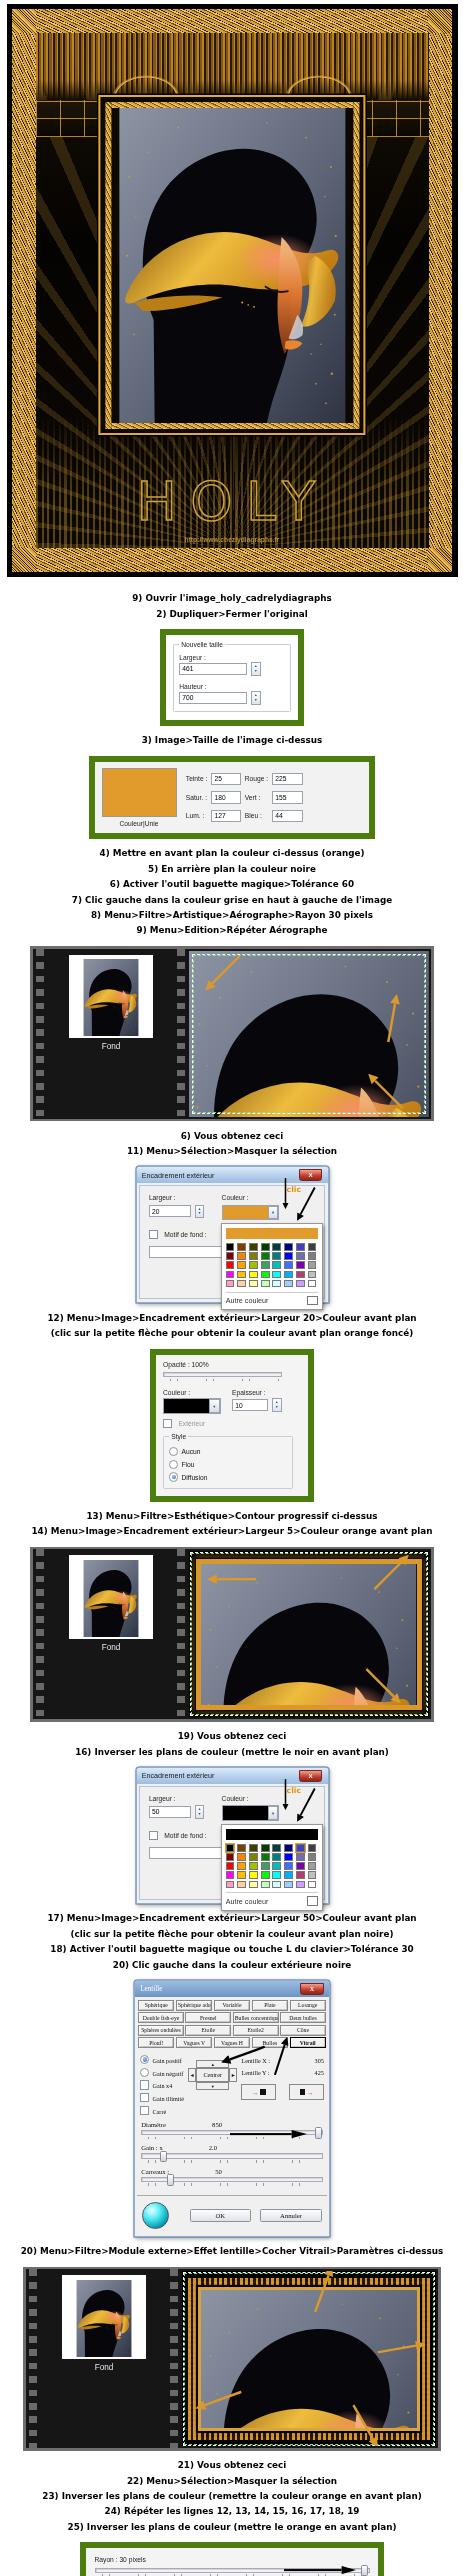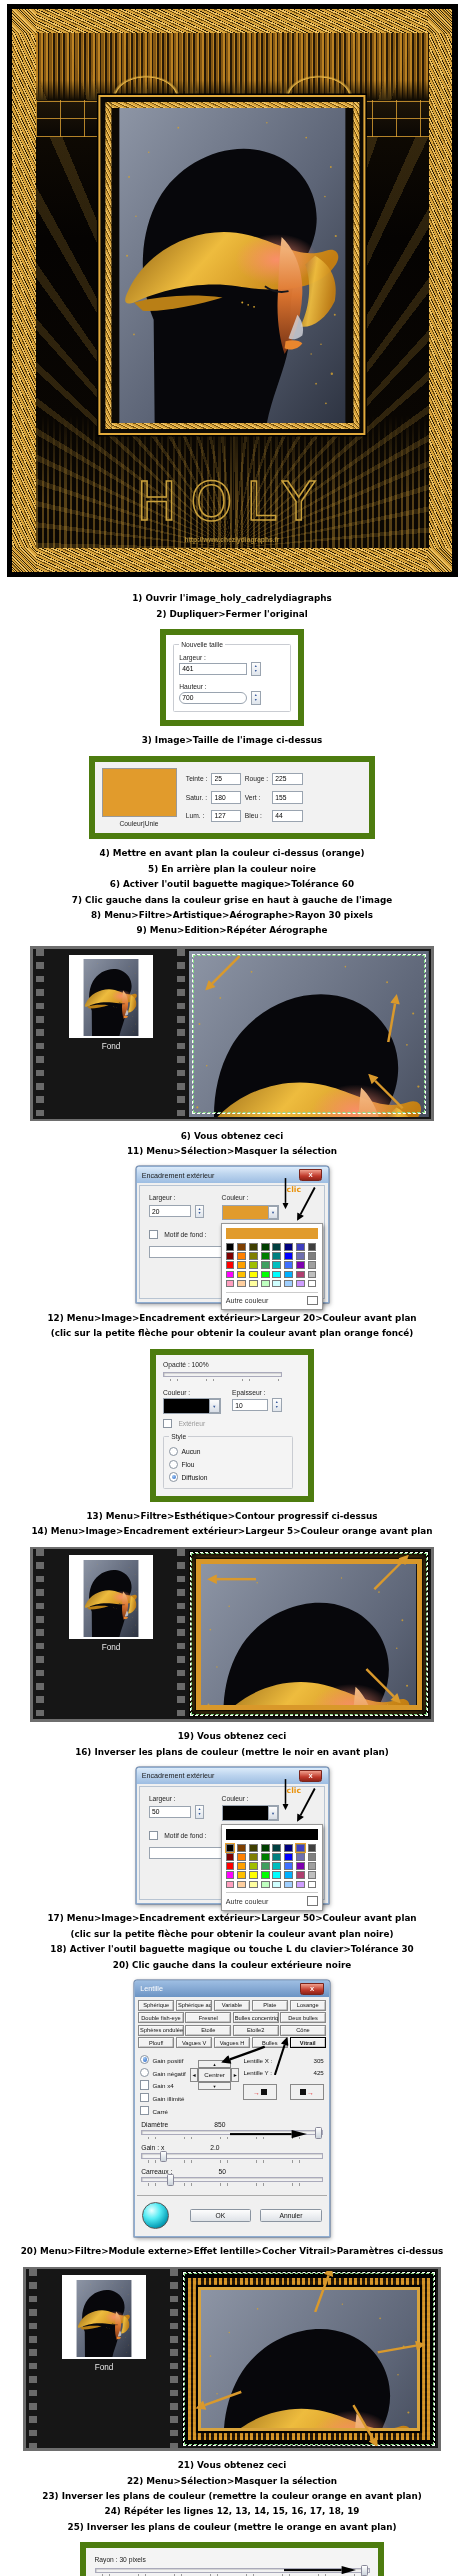--- a/index.html
+++ b/index.html
@@ -218,38 +218,38 @@
         </div>
       </div>
       <svg class="aw-holy" viewBox="0 0 760 120">
         <text x="50%" y="92" text-anchor="middle">HOLY</text>
       </svg>
       <div class="aw-watermark">http://www.chezlydiagraphs.fr</div>
     </div>
   </div>
 
   <div class="step-block">
-      <div class="step-line">1) Ouvrir l'image_holy_cadrelydiagraphs</div>
+      <div class="step-line">9) Ouvrir l'image_holy_cadrelydiagraphs</div>
       <div class="step-line">2) Dupliquer&gt;Fermer l'original</div>
     </div>
 
   <div class="panel" style="width:118px;padding:5.2px 7.2px 8.2px;">
     <fieldset>
       <legend>Nouvelle taille</legend>
       <div class="lbl" style="margin:3.1px 0 1.5px;">Largeur :</div>
       <div class="row">
         <input class="tb" style="width: 62px;" value="461">
         <span class="spin">
             <i>▲</i>
             <i>▼</i>
           </span>
       </div>
       <div class="lbl" style="margin:7.2px 0 1.5px;">Hauteur :</div>
       <div class="row" style="margin-bottom:3.1px;">
-        <input class="tb" style="width: 62px; border-radius: 6px;" value="700">
+        <input class="tb" style="width: 62px;" value="700">
         <span class="spin">
             <i>▲</i>
             <i>▼</i>
           </span>
       </div>
     </fieldset>
   </div>
 
   <div class="step-block">
       <div class="step-line">3) Image&gt;Taille de l'image ci-dessus</div>
@@ -581,21 +581,21 @@
     </div>
   </div>
 
   <div class="step-block">
       <div class="step-line">17) Menu&gt;Image&gt;Encadrement extérieur&gt;Largeur 50&gt;Couleur avant plan</div>
       <div class="step-line">(clic sur la petite flèche pour obtenir la couleur avant plan noire)</div>
       <div class="step-line">18) Activer l'outil baguette magique ou touche L du clavier&gt;Tolérance 30</div>
       <div class="step-line">20) Clic gauche dans la couleur extérieure noire</div>
     </div>
 
-  <div class="windlg" style="width:194px;">
+  <div class="windlg" style="width:194px;font-family:Liberation Serif, serif;">
     <div class="titlebar" style="background:linear-gradient(#9dbde2,#6c94c4);color:#fff;">
       <span>Lentille</span>
       <span class="xbtn">X</span>
     </div>
     <div class="lens-grid">
         <div class="lens-row">
           <span class="lens-btn">Sphérique</span>
           <span class="lens-btn">Sphérique adoucie</span>
           <span class="lens-btn">Variable</span>
           <span class="lens-btn">Plate</span>

